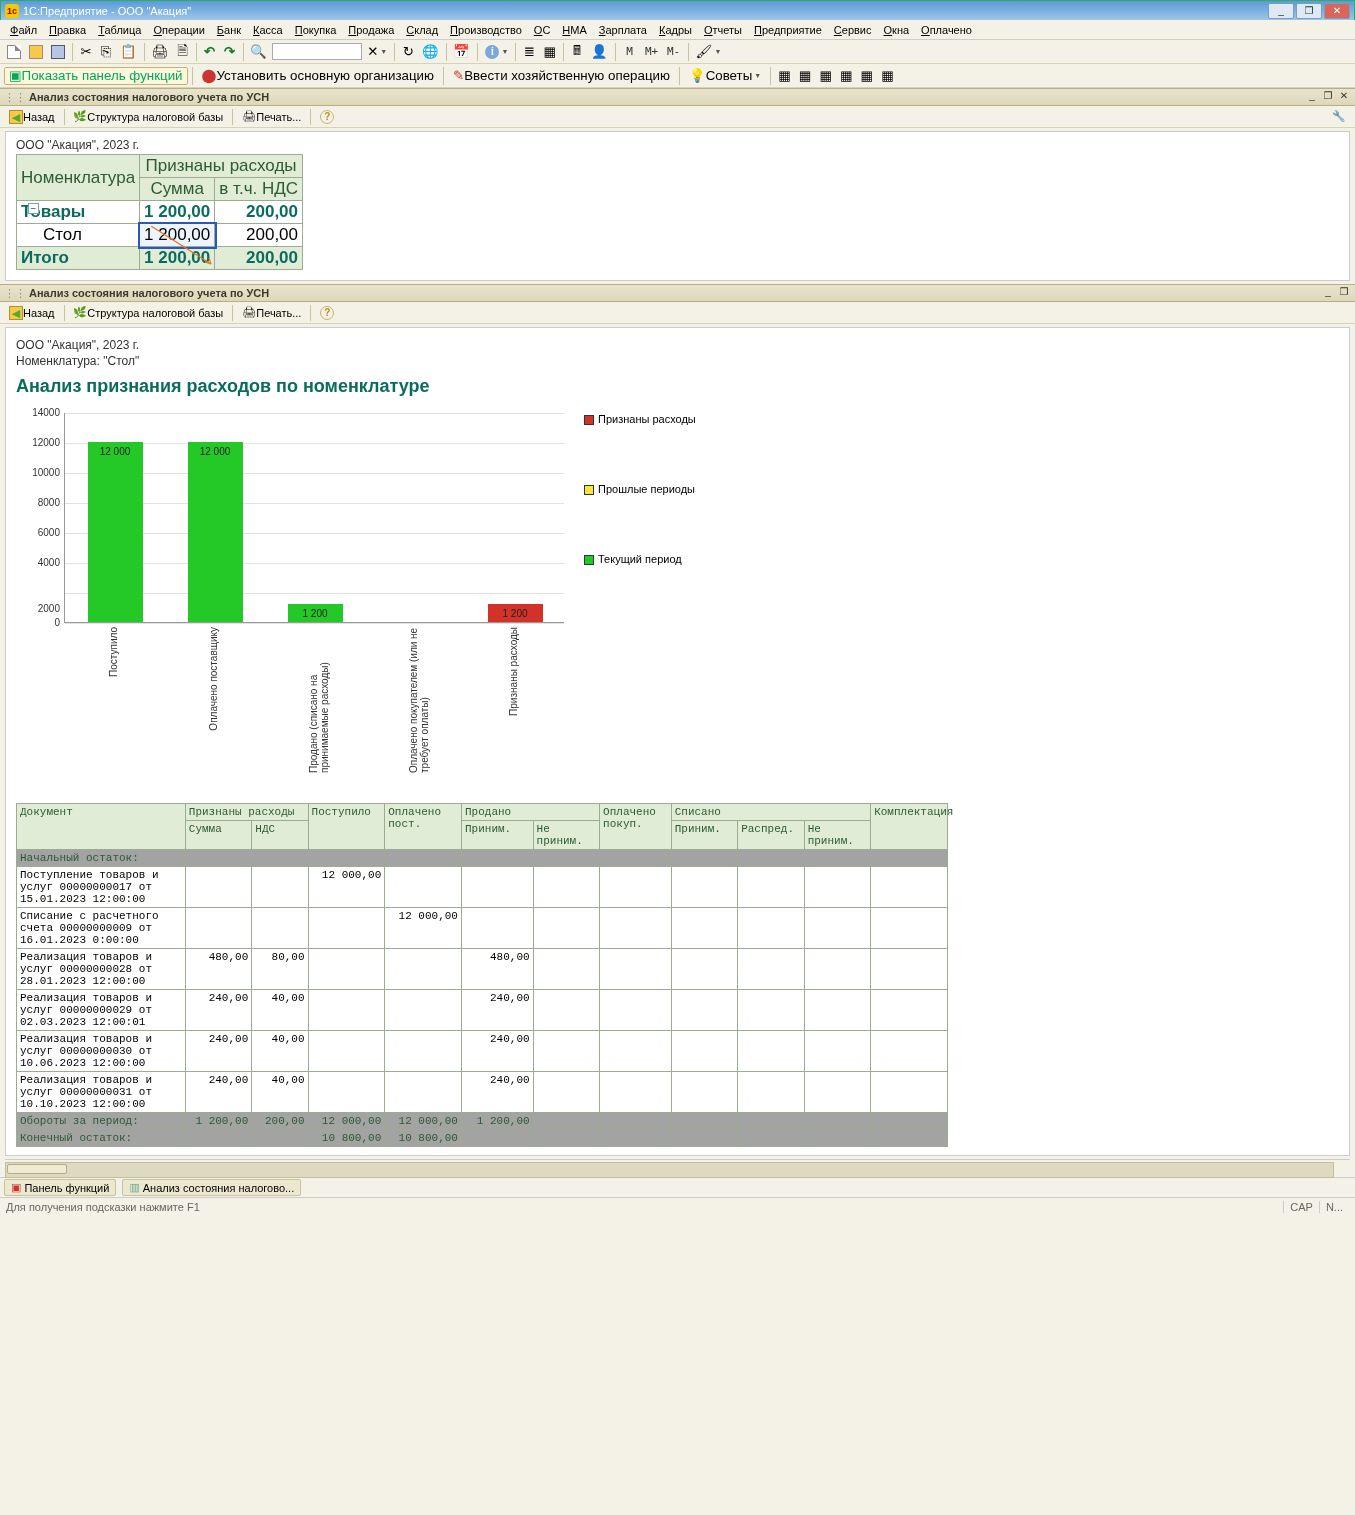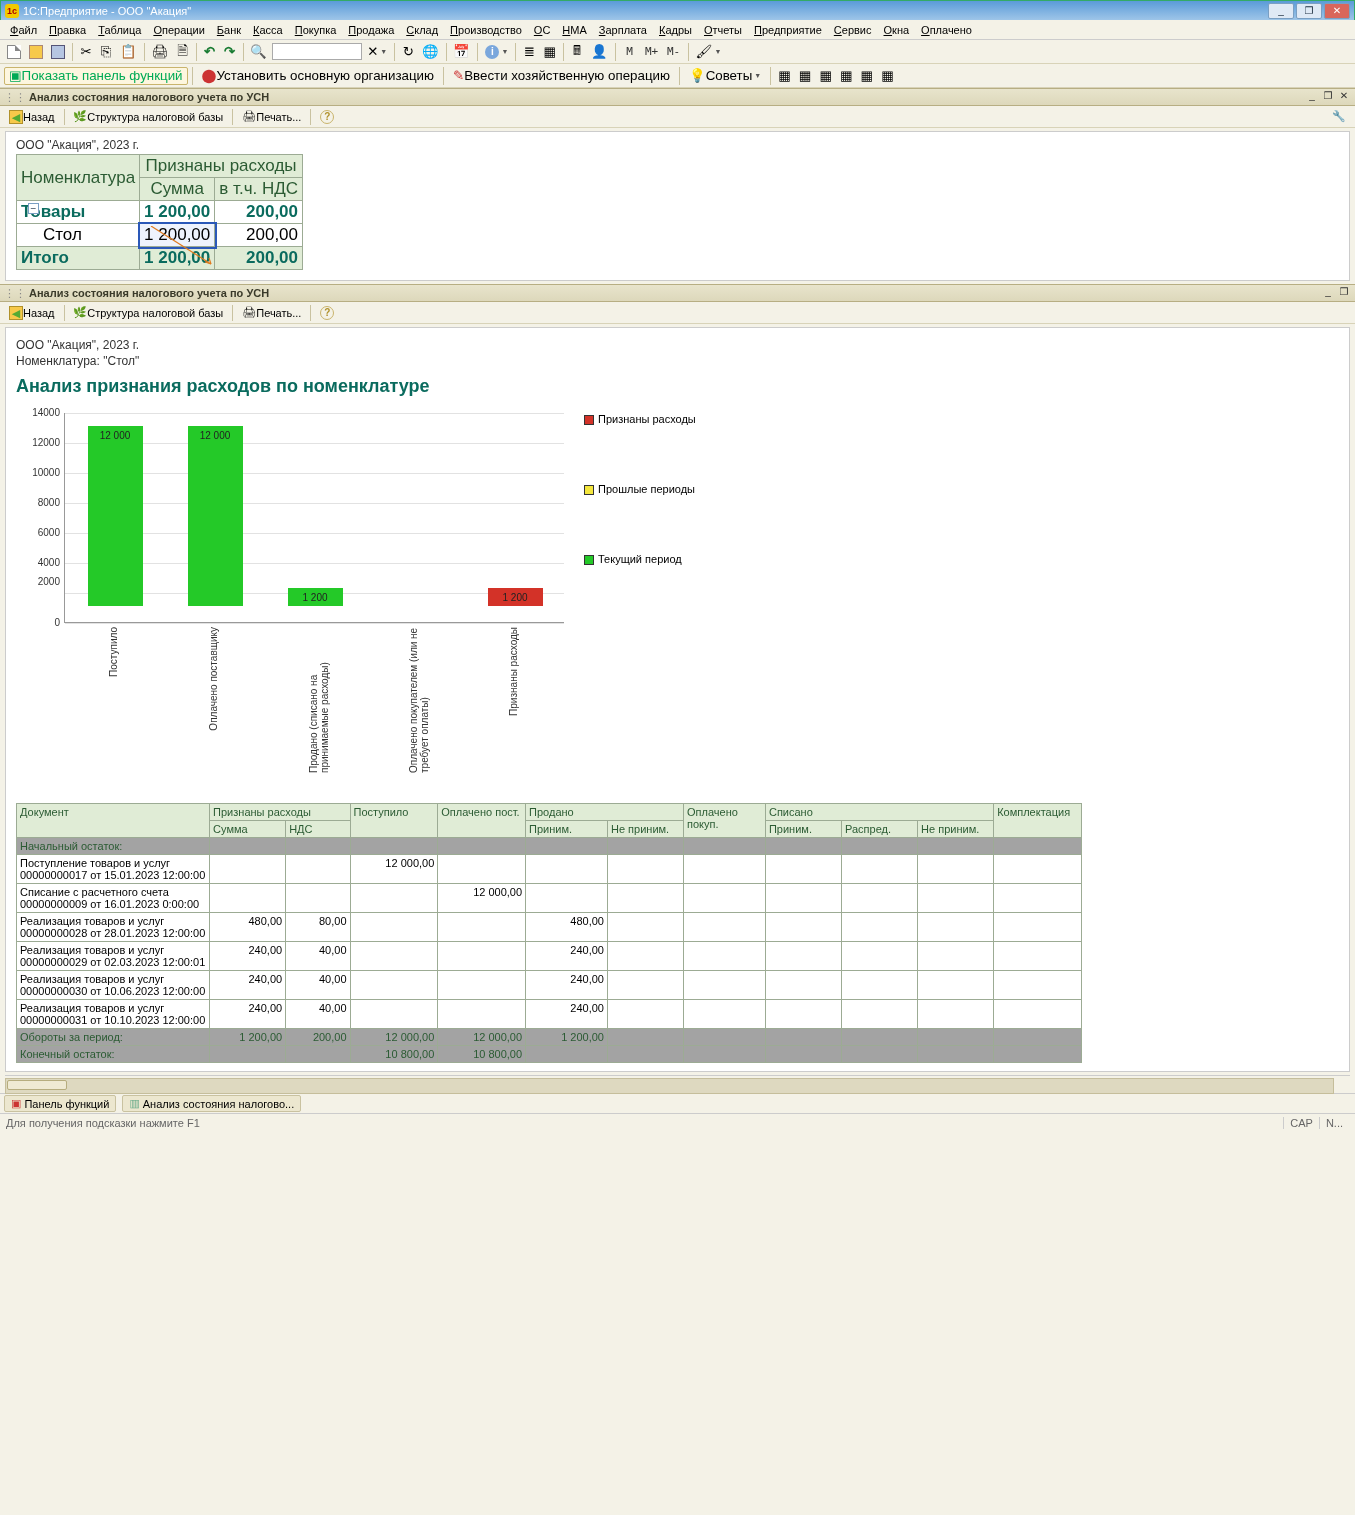--- a/index.html
+++ b/index.html
@@ -73,35 +73,35 @@
   .h2 { font-size:18px; font-weight:bold; color:#0a6b5e; margin:8px 0 14px 0;}
   .h3 { font-size:16px; font-weight:bold; color:#222; margin:6px 0;}
   .progress-box { display:inline-block; width:60px; height:20px; background:#dde3ef; border:2px solid #2a58b8; vertical-align:middle; margin-left:6px;}
 
   
   .chart-wrap { display:flex; margin:16px 0 30px 0;}
   .chart { position:relative; width:560px; height:360px; }
   .chart-plot { position:absolute; left:48px; top:0; width:500px; height:210px; border-left:1px solid #999; border-bottom:1px solid #999;}
   .chart-plot .gridline { position:absolute; left:0; width:100%; border-top:1px solid #e2e2e2;}
   .ytick { position:absolute; left:0; width:44px; text-align:right; font-size:10px; color:#333;}
-  .bar { position:absolute; bottom:16px; }
+  .bar { position:absolute; bottom:0; }
   .bar.green { background:#24c928; }
   .bar.red { background:#d33228; }
   .bar-label { position:absolute; width:100%; text-align:center; font-size:10px; top:4px; color:#222;}
   .xtick { position:absolute; top:214px; font-size:10px; color:#333; writing-mode:vertical-rl; transform:rotate(180deg); transform-origin:center; text-align:left; line-height:11px;}
   .legend { margin-left:8px; font-size:11px; }
   .legend-item { display:flex; align-items:flex-start; gap:4px; min-height:70px;}
   .legend-sw { width:10px;height:10px; border:1px solid #333; margin-top:2px;}
   .legend-sw.red { background:#d33228;}
   .legend-sw.yellow { background:#f4e63c;}
   .legend-sw.green { background:#24c928;}
 
   
   .big-table-wrap { margin-top:12px; }
-  .big-table { border-collapse:collapse; font-size:11px; width:1066px; table-layout:fixed; }
+  .big-table { border-collapse:collapse; font-size:11px; width:932px; table-layout:fixed;font-family:Liberation Mono, monospace; }
   .big-table th, .big-table td { border:1px solid #9cab94; padding:2px 3px; vertical-align:top; }
   .big-table thead th { background:#e0ecd6; color:#2b5b33; font-weight:normal; text-align:left;}
   .big-table .num { text-align:right; }
   .big-table .section-row td { background:#a3a3a3; color:#2b5b33; }
   .big-table tbody tr td:first-child { word-wrap:break-word; }
 
   
   .scroll-strip { height:18px; background:#f4f2e7; border-top:1px solid #ccc; margin:0 5px; position:relative;}
   .scroll-strip:before { content:""; position:absolute; left:0; right:16px; top:2px; height:14px; background:#ded9c0; border:1px solid #c5be9b;}
   .scroll-strip .thumb { position:absolute; left:2px; top:4px; width:60px; height:10px; background:#efead3; border:1px solid #b6ad7e; border-radius:2px;}
@@ -403,21 +403,21 @@
           </div>
           <div class="bar green" style="left: 222.5px; width: 55px; height: 18px;">
             <div class="bar-label">1 200</div>
           </div>
           <div class="bar red" style="left: 422.5px; width: 55px; height: 18px;">
             <div class="bar-label">1 200</div>
           </div>
         </div>
       <div id="yticks">
           <div class="ytick" style="top: 204px;">0</div>
-          <div class="ytick" style="top: 163px;">2000</div>
+          <div class="ytick" style="top: 190px;">2000</div>
           <div class="ytick" style="top: 144px;">4000</div>
           <div class="ytick" style="top: 114px;">6000</div>
           <div class="ytick" style="top: 84px;">8000</div>
           <div class="ytick" style="top: 54px;">10000</div>
           <div class="ytick" style="top: 24px;">12000</div>
           <div class="ytick" style="top: -6px;">14000</div>
         </div>
       <div id="xticks">
           <div class="xtick" style="left: 92px;">Поступило</div>
           <div class="xtick" style="left: 192px;">Оплачено поставщику</div>

